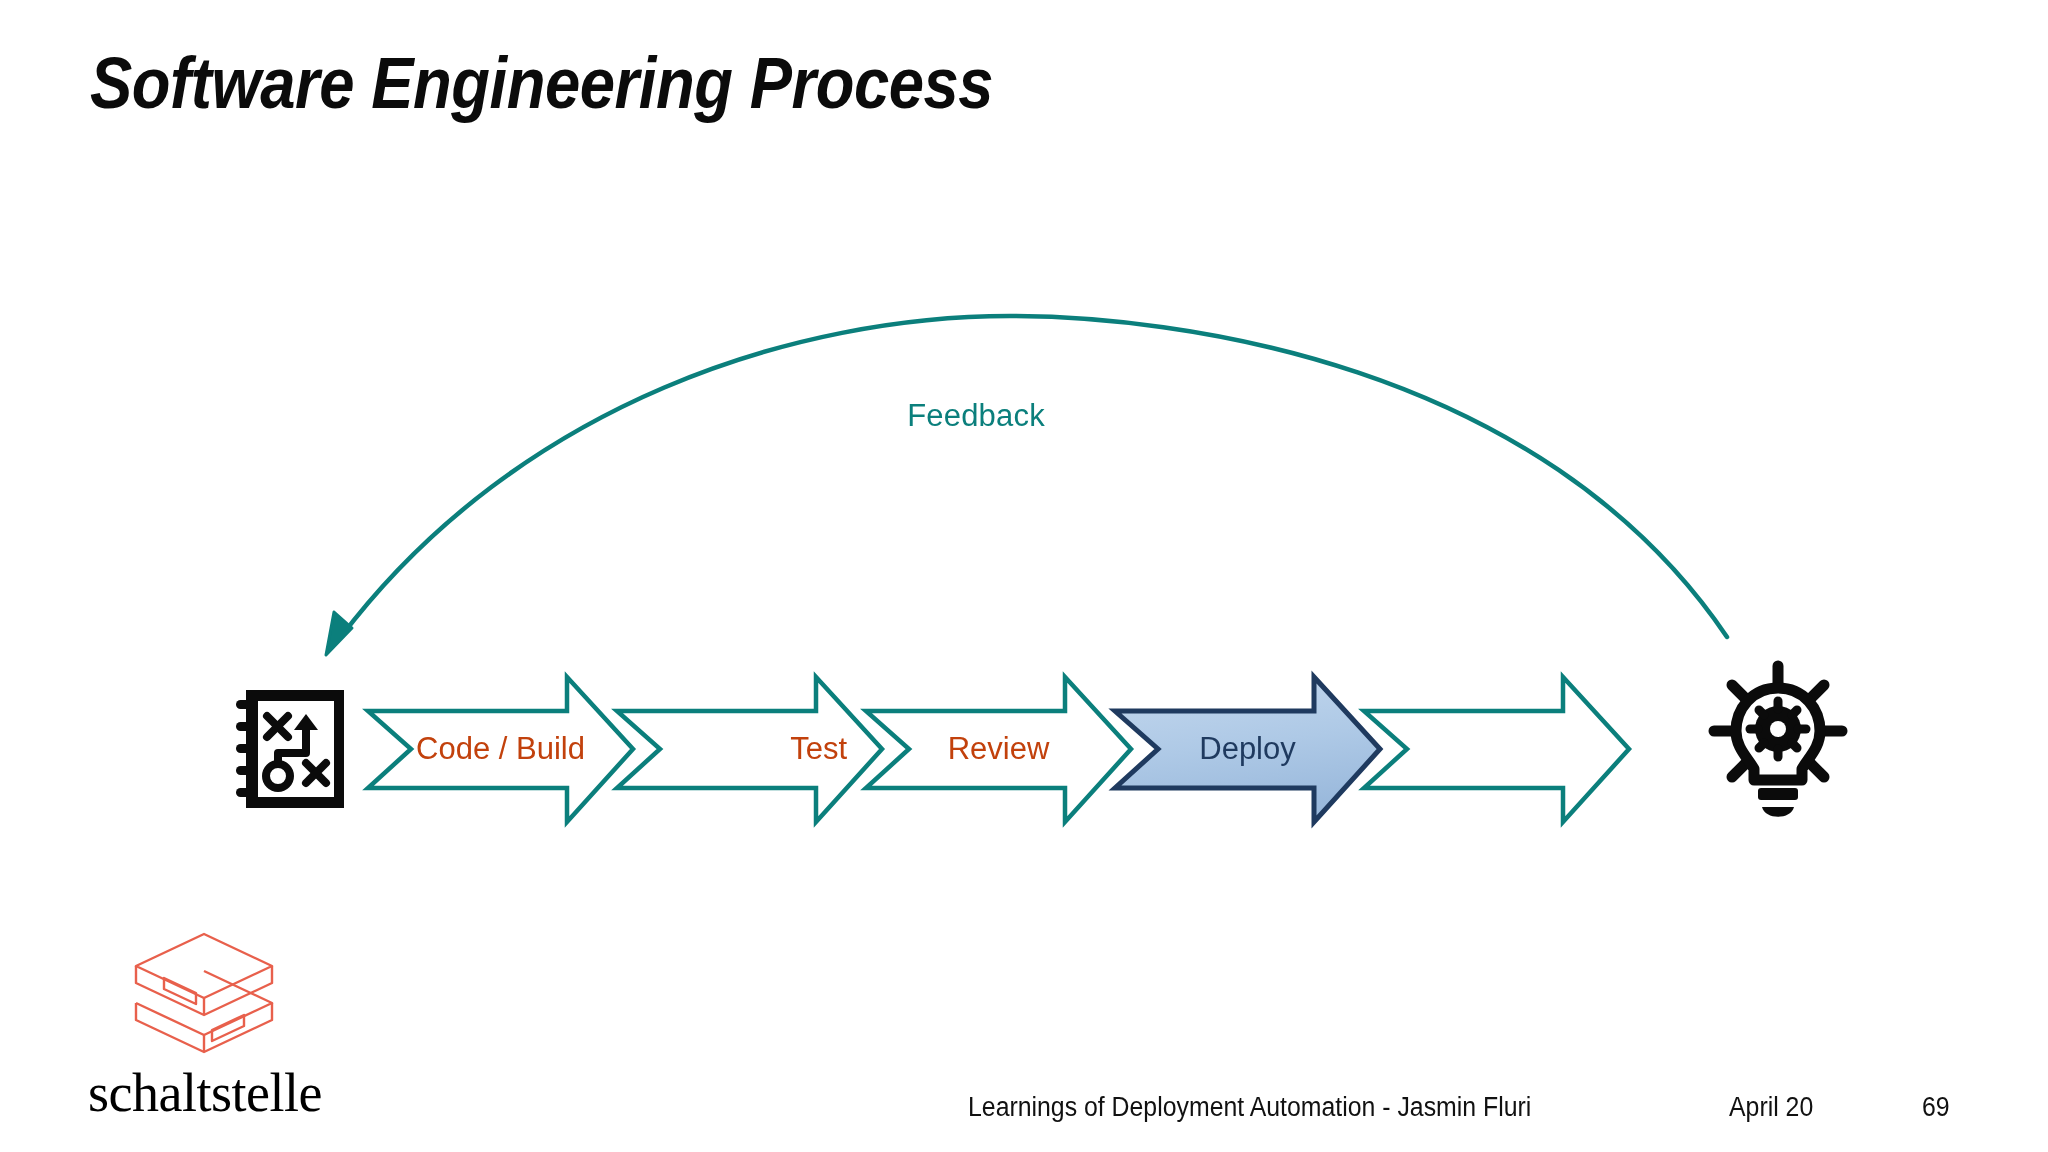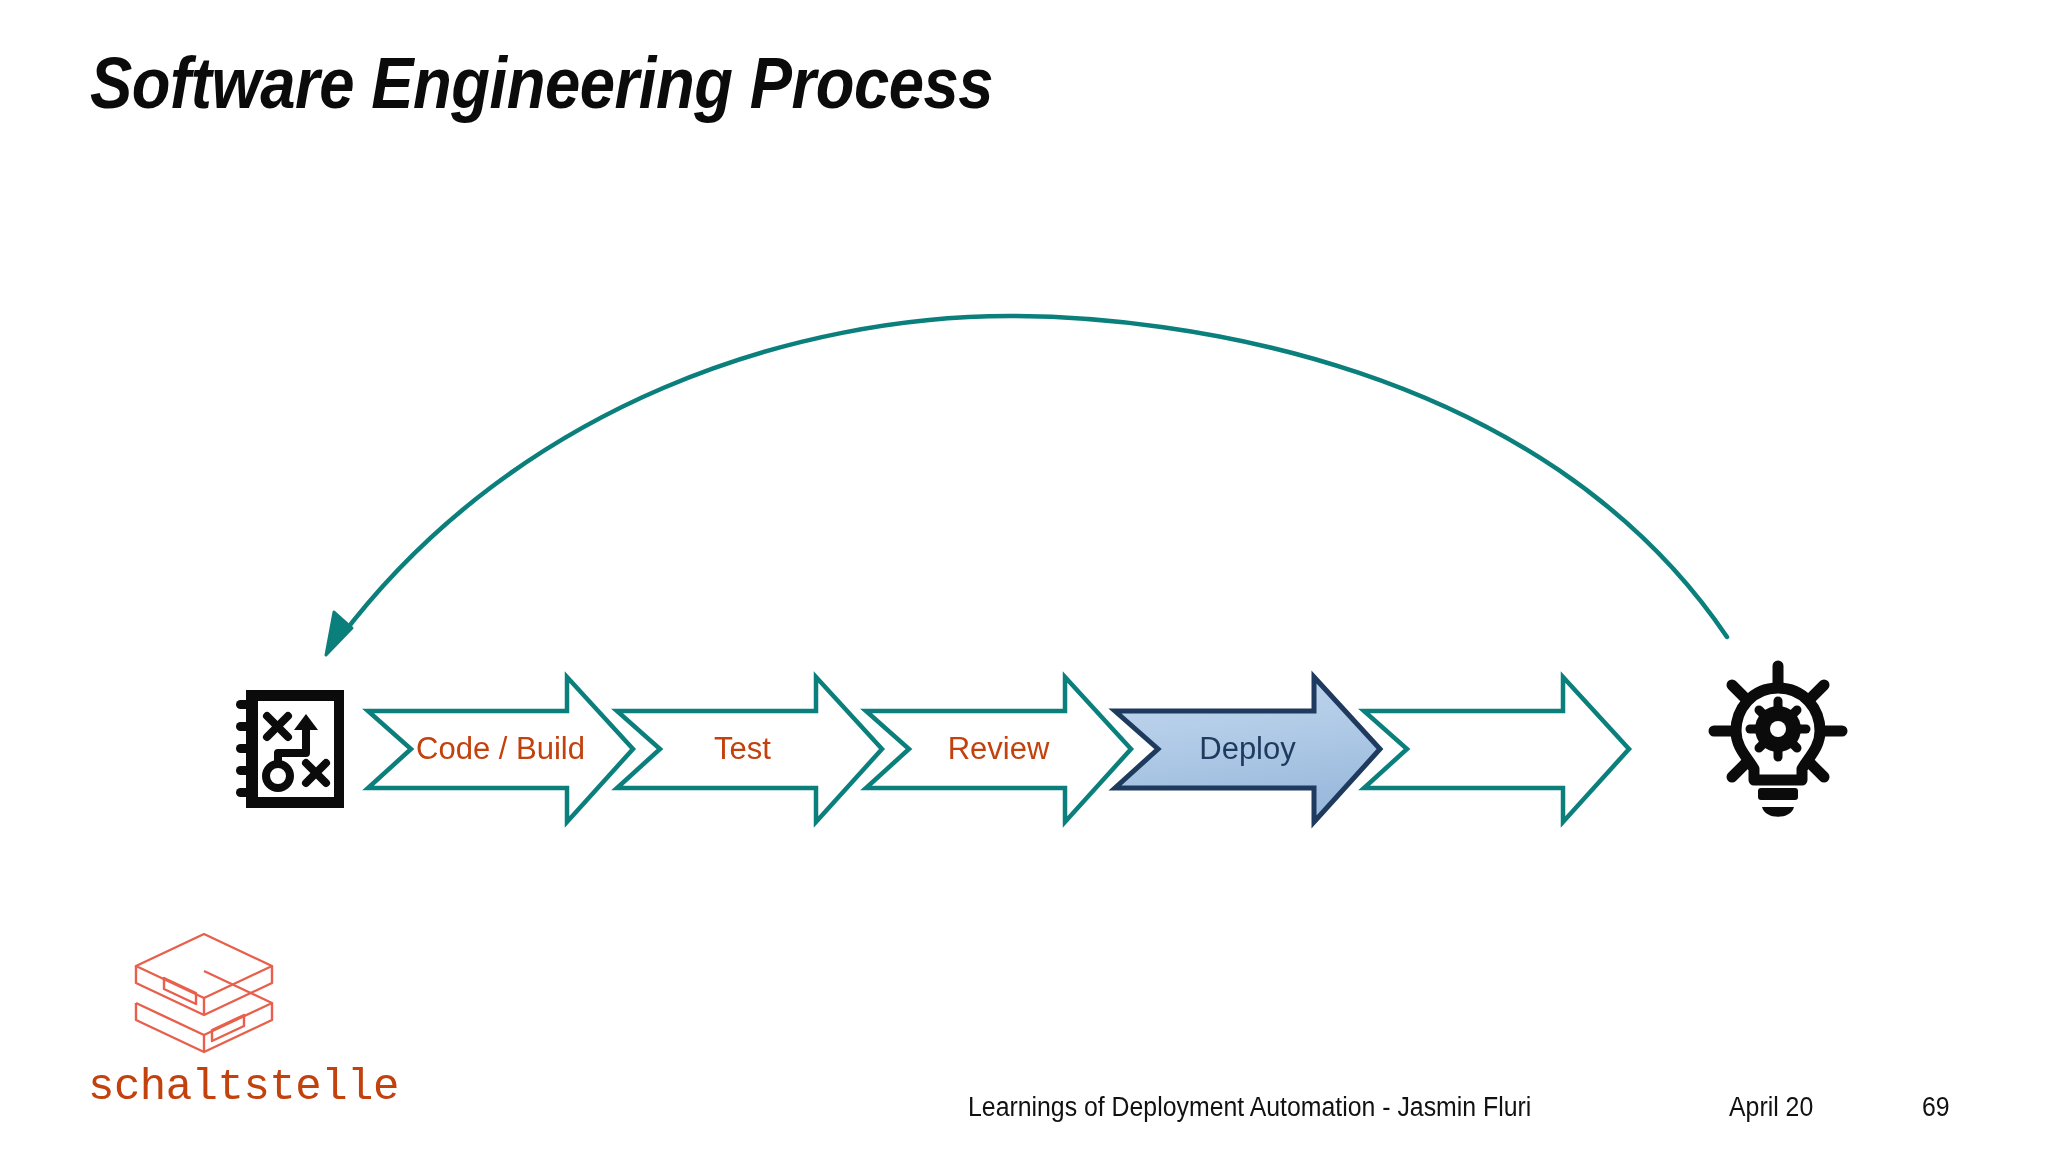--- a/index.html
+++ b/index.html
@@ -104,24 +104,24 @@
     width: 230px;
     height: 180px;
   }
   .logo-mark { position: absolute; left: 32px; top: 0; }
   .logo-word {
     position: absolute;
     left: 0;
     top: 132px;
     width: 230px;
     text-align: center;
-    font-family: Liberation Mono, monospace;
-    font-size: 44px;
+    font-family: Liberation Serif, serif;
+    font-size: 54px;
     font-weight: 400;
-    color: #c2410c;
+    color: #000000;
     letter-spacing: -0.5px;
   }
 </style>
 </head>
 <body>
 
 <div class="slide">
 
   <div class="slide-title">Software Engineering Process</div>
 
@@ -215,24 +215,27 @@
           <line x1="48" y1="75" x2="43" y2="80"></line>
         </g>
         <circle cx="62" cy="61" r="8" fill="#ffffff"></circle>
 
         <rect x="42" y="120" width="40" height="12" rx="3" fill="#0b0b0b"></rect>
         <path d="M 46 139 C 49 152 75 152 78 139 Z" fill="#0b0b0b"></path>
       </g>
     </svg>
   </div>
 
+  <div class="feedback-label">
+    <span class="fb-inner">Feedback</span>
+  </div>
 
   <div class="stage-label" style="left:368px;width:265px;">Code / Build</div>
 
-  <div class="stage-label" style="left:610px;width:265px;">Test</div>
+  <div class="stage-label" style="left:582px;width:265px;text-align:right;">Test</div>
 
   <div class="stage-label" style="left:866px;width:265px;">Review</div>
 
   <div class="stage-label highlight" style="left:1115px;width:265px;">Deploy</div>
 
 
   <div class="footer-text footer-center">Learnings of Deployment Automation - Jasmin Fluri</div>
   <div class="footer-text footer-date">April 20</div>
   <div class="footer-text footer-page">69</div>
 

